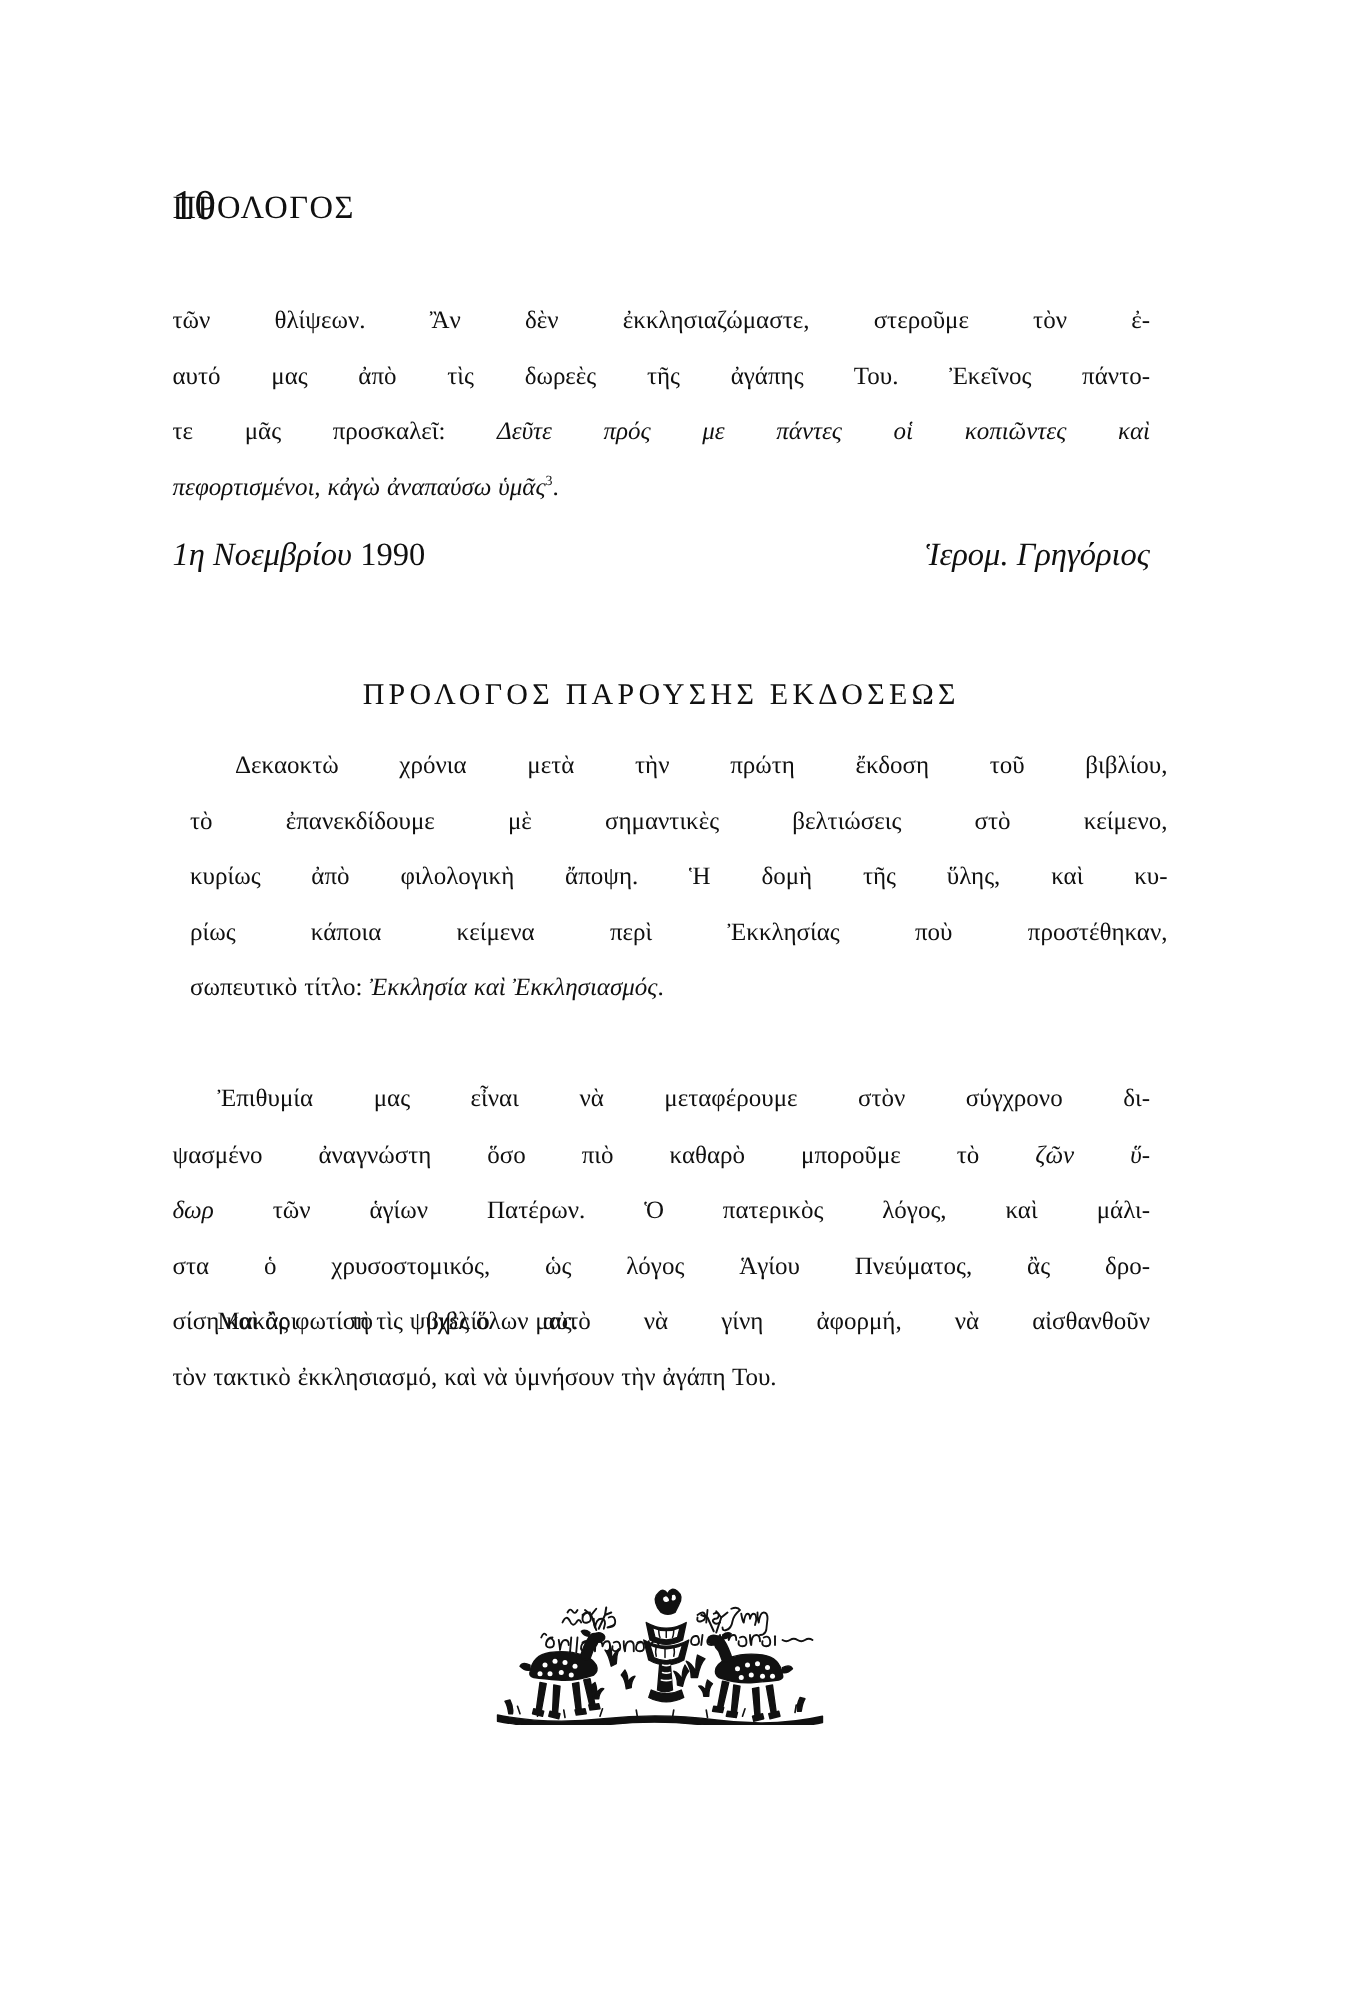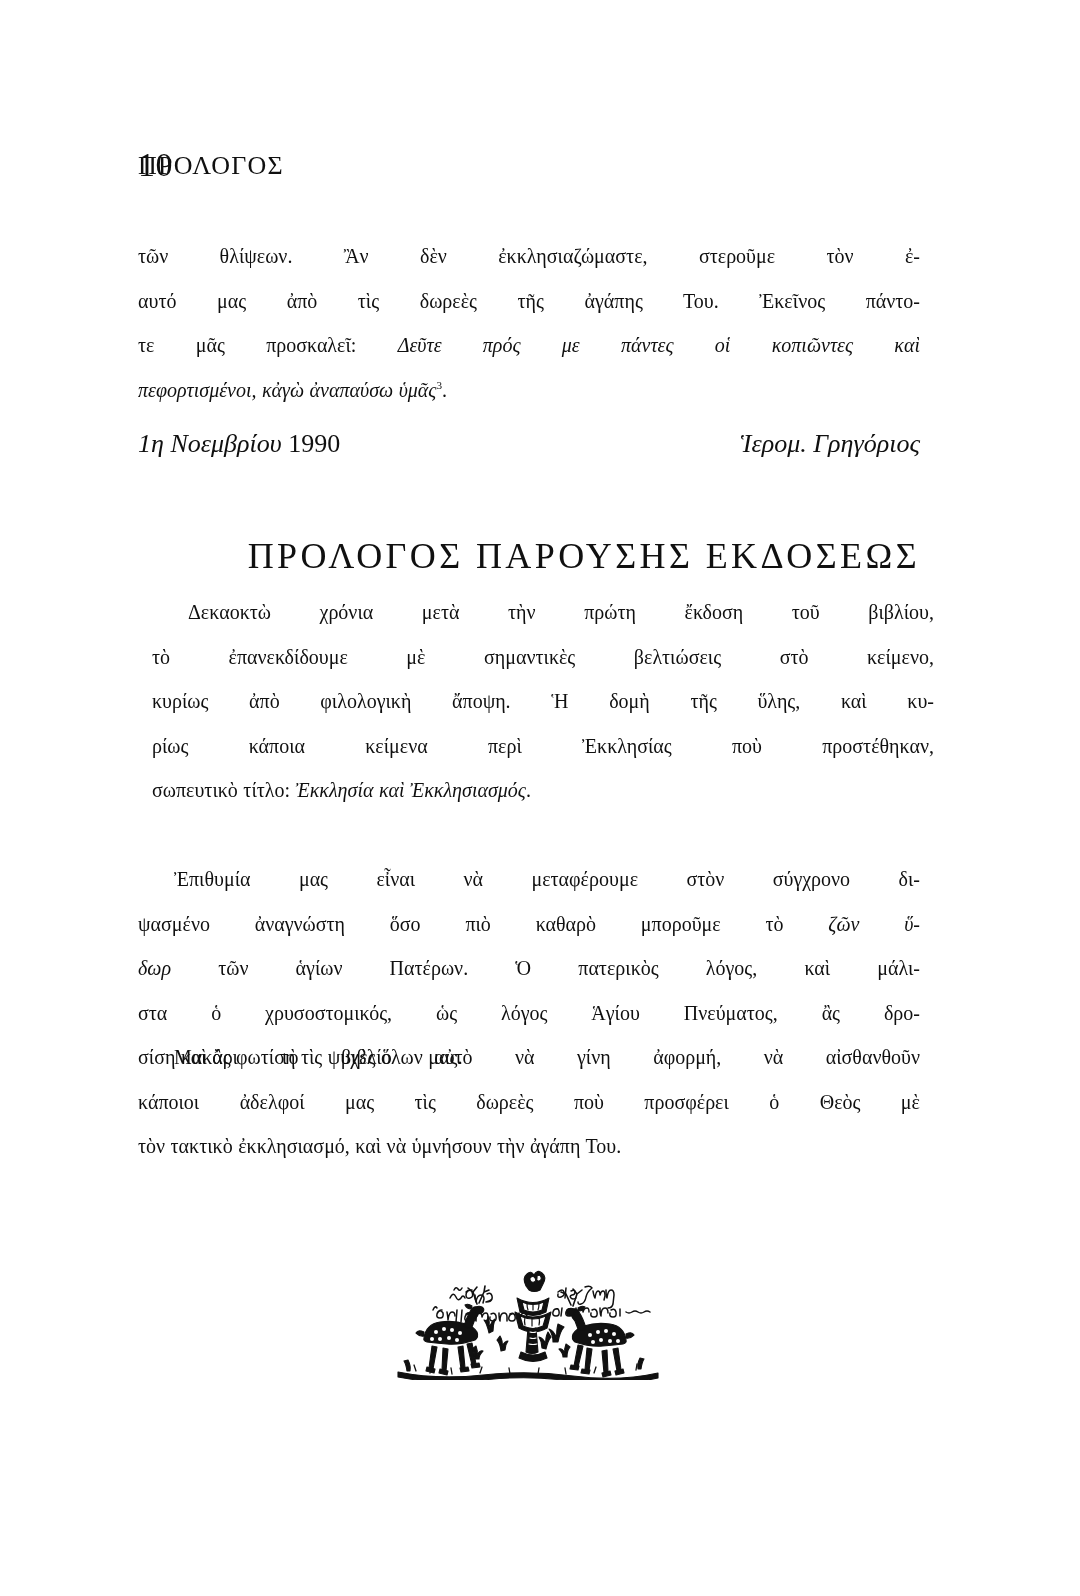--- a/index.html
+++ b/index.html
@@ -98,22 +98,22 @@
 
   .sig1 { top: 424px; }
   .sig2 { top: 1158px; }
 
   
   .section-heading {
     position: absolute;
     left: 138px;
     top: 534px;
     width: 782px;
-    text-align: right;
-    font-size: 36px;
+    text-align: center;
+    font-size: 24px;
     line-height: 44px;
     letter-spacing: 3.4px;
   }
 
   .body1 { position: absolute; left: 152px; top: 590px;  width: 782px; }
   .body2 { position: absolute; left: 138px; top: 857px;  width: 782px; }
   .body3 { position: absolute; left: 138px; top: 1035px; width: 782px; }
 
   
   .vignette {
@@ -167,21 +167,20 @@
       <span class="ln j"><span>ψασμένο ἀναγνώστη ὅσο πιὸ καθαρὸ μποροῦμε τὸ </span><i>ζῶν ὕ-</i></span>
       <span class="ln j"><i>δωρ</i><span> τῶν ἁγίων Πατέρων. Ὁ πατερικὸς λόγος, καὶ μάλι-</span></span>
       <span class="ln j">στα ὁ χρυσοστομικός, ὡς λόγος Ἁγίου Πνεύματος, ἂς δρο-</span>
       <span class="ln">σίση καὶ ἂς φωτίση τὶς ψυχὲς ὅλων μας.</span>
     </div>
   </div>
 
   <div class="body3">
     <div class="para">
       <span class="ln j indent">Μακάρι τὸ βιβλίο αὐτὸ νὰ γίνη ἀφορμή, νὰ αἰσθανθοῦν</span>
-      <span class="ln j">κάποιοι ἀδελφοί μας τὶς δωρεὲς ποὺ προσφέρει ὁ Θεὸς μὲ</span>
       <span class="ln">τὸν τακτικὸ ἐκκλησιασμό, καὶ νὰ ὑμνήσουν τὴν ἀγάπη Του.</span>
     </div>
   </div>
 
 
   <div class="vignette">
     <svg viewBox="0 0 290 140" xmlns="http://www.w3.org/2000/svg">
       <g fill="#111111" stroke="#111111" stroke-width="1.1" stroke-linecap="round" stroke-linejoin="round">
 
         <g fill="none" stroke-width="1.5">

